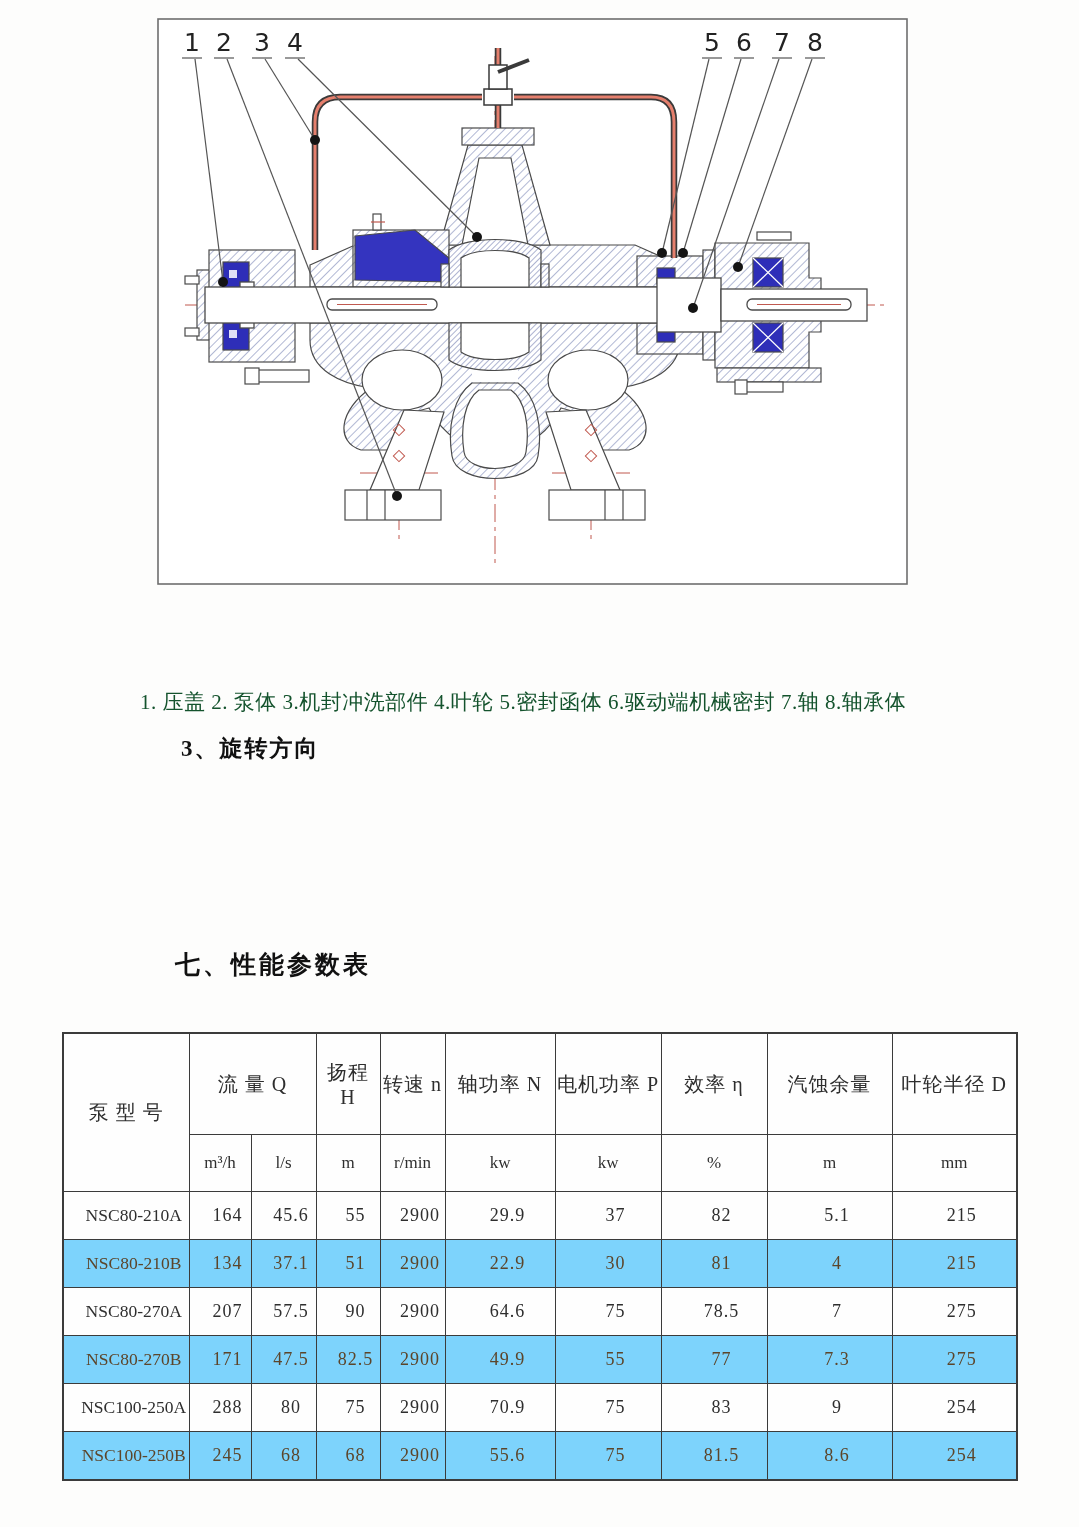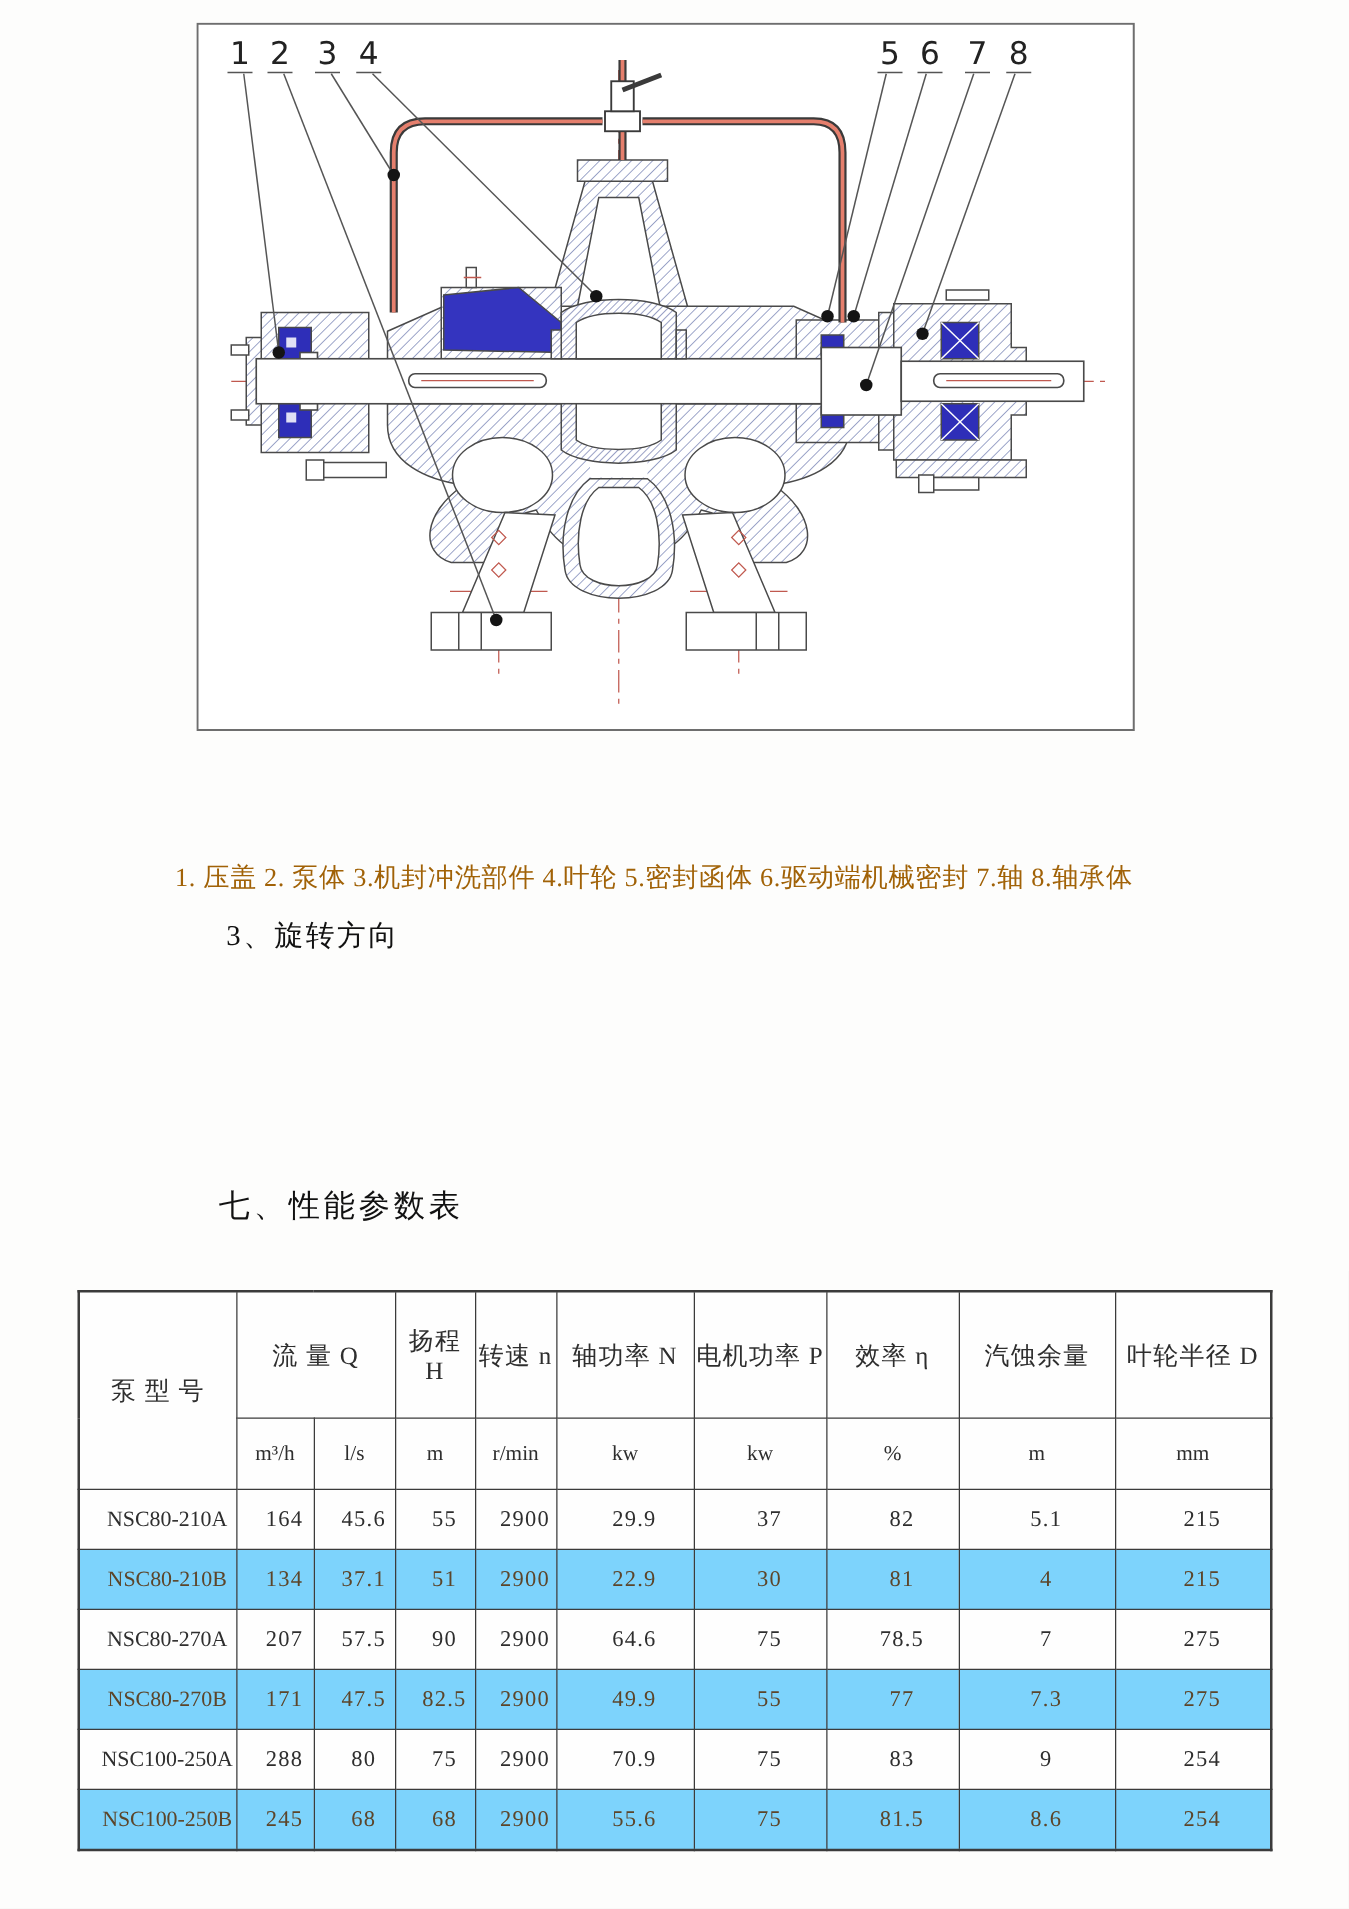--- a/index.html
+++ b/index.html
@@ -2,24 +2,24 @@
 <html><head>
 <meta charset="utf-8">
 <style>
   html,body{margin:0;padding:0;}
   body{background:#e9e9e9;font-family:"Liberation Serif","DejaVu Serif",serif;}
   #page{position:relative;width:1079px;height:1527px;background:#fdfdfc;margin:0 auto;overflow:hidden;}
 
   .figure-box{position:absolute;left:157px;top:18px;width:751px;height:567px;}
   .figure-box svg{display:block;}
 
-  .caption{position:absolute;left:140px;top:688px;width:820px;font-size:21px;color:#a16207;letter-spacing:0.5px;white-space:nowrap;}
-  .h-rotation{position:absolute;left:181px;top:733px;font-size:23px;font-weight:normal;color:#111;letter-spacing:2px;}
+  .caption{position:absolute;left:140px;top:688px;width:820px;font-size:21px;color:#14532d;letter-spacing:0.5px;white-space:nowrap;}
+  .h-rotation{position:absolute;left:181px;top:733px;font-size:23px;font-weight:bold;color:#111;letter-spacing:2px;}
   .p-rotation{position:absolute;left:178px;top:796px;width:770px;font-size:20.5px;color:#1c1c1c;letter-spacing:0.5px;}
-  .h-table{position:absolute;left:175px;top:948px;font-size:25px;font-weight:normal;color:#111;letter-spacing:3px;}
+  .h-table{position:absolute;left:175px;top:948px;font-size:25px;font-weight:bold;color:#111;letter-spacing:3px;}
 
   table.perf{position:absolute;left:62px;top:1032px;width:954px;border-collapse:collapse;table-layout:fixed;
     border:2px solid #3b3b3b;font-family:"Liberation Serif","DejaVu Serif",serif;}
   table.perf td,table.perf th{border:1px solid #3b3b3b;text-align:center;vertical-align:middle;
     font-weight:normal;padding:0;color:#2e2e2e;background:#fefefe;}
   table.perf tr.head1 th{height:100px;font-size:20px;letter-spacing:1px;}
   table.perf tr.head2 td{height:56px;font-size:17px;}
   table.perf tr.data td{height:47px;font-size:18px;letter-spacing:1px;padding-left:15px;}
   table.perf tr.data td:first-child{font-size:17.5px;letter-spacing:0;}
   table.perf tr.hl td{background:#7dd3fc;color:#5c452a;}

